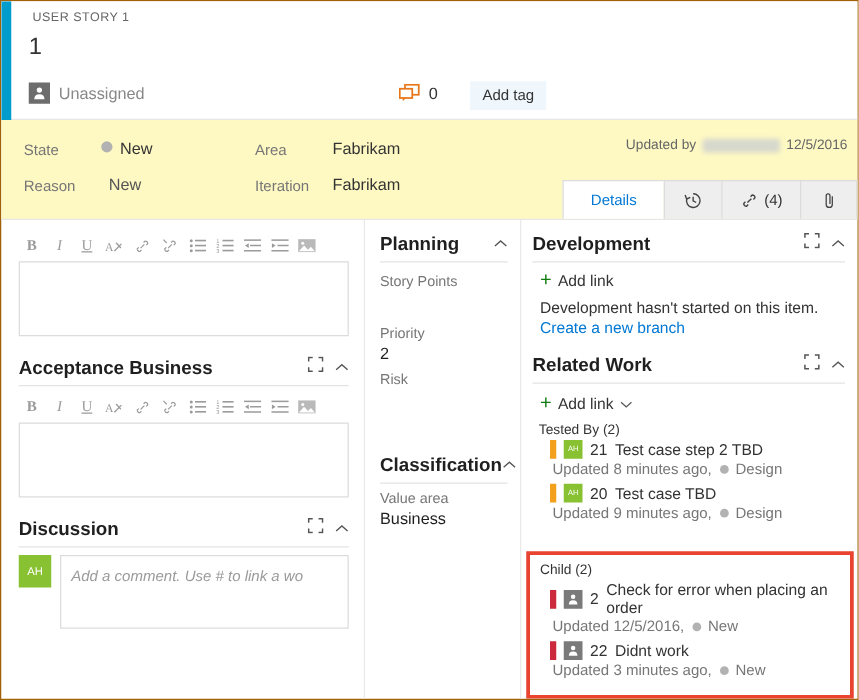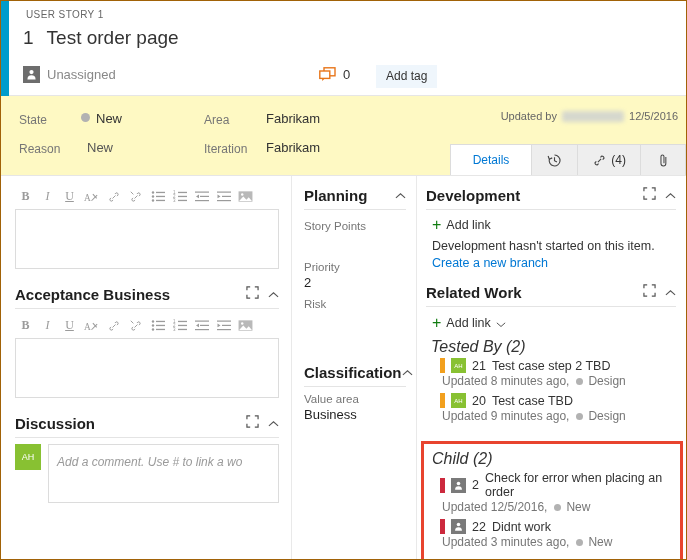--- a/index.html
+++ b/index.html
@@ -275,24 +275,23 @@
   }
   .dev-branch {
     font-size: 12.5px;
     color: #0078d4;
     margin-left: 6px;
     margin-top: 2px;
     cursor: pointer;
     display: inline-block;
   }
   .group-title {
-    font-size: 16px;
+    font-size: 11px;
     color: #333333;
     margin: 4px 0 2px 5px;
-    font-style: italic;
   }
   .link-item {
     margin: 0 0 5px 14px;
   }
   .link-item-main {
     display: flex; align-items: center; gap: 6px;
   }
   .type-bar {
     width: 5px; height: 15px;
     flex: 0 0 auto;
@@ -340,21 +339,20 @@
 
 <div id="page">
 
   <div class="header">
     <div class="accent-bar"></div>
 
     <div class="wi-type">USER STORY 1</div>
 
     <div class="title-row">
       <span class="wi-id">1</span>
-      <span class="wi-title">Test order page</span>
     </div>
 
     <div class="assigned-row">
       <span class="person-avatar">
         <svg width="13" height="13" viewBox="0 0 16 16">
           <circle cx="8" cy="5" r="2.6" fill="#ffffff"></circle>
           <path d="M3 14 Q3 9 8 9 Q13 9 13 14 Z" fill="#ffffff"></path>
         </svg>
       </span>
       <span class="assigned-name">Unassigned</span>

